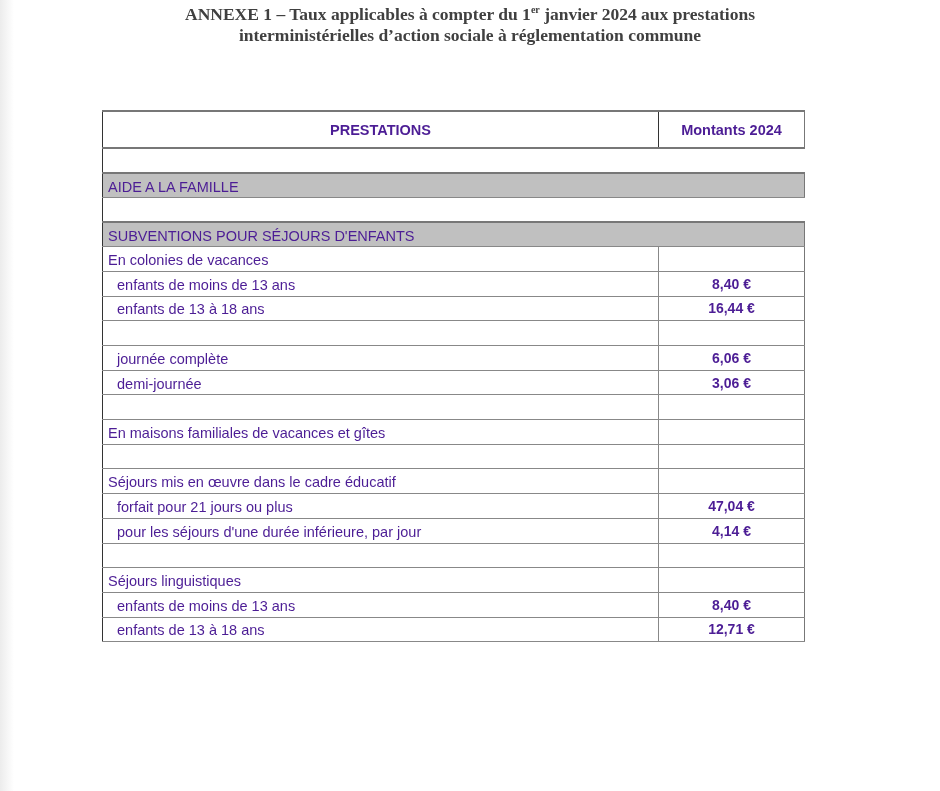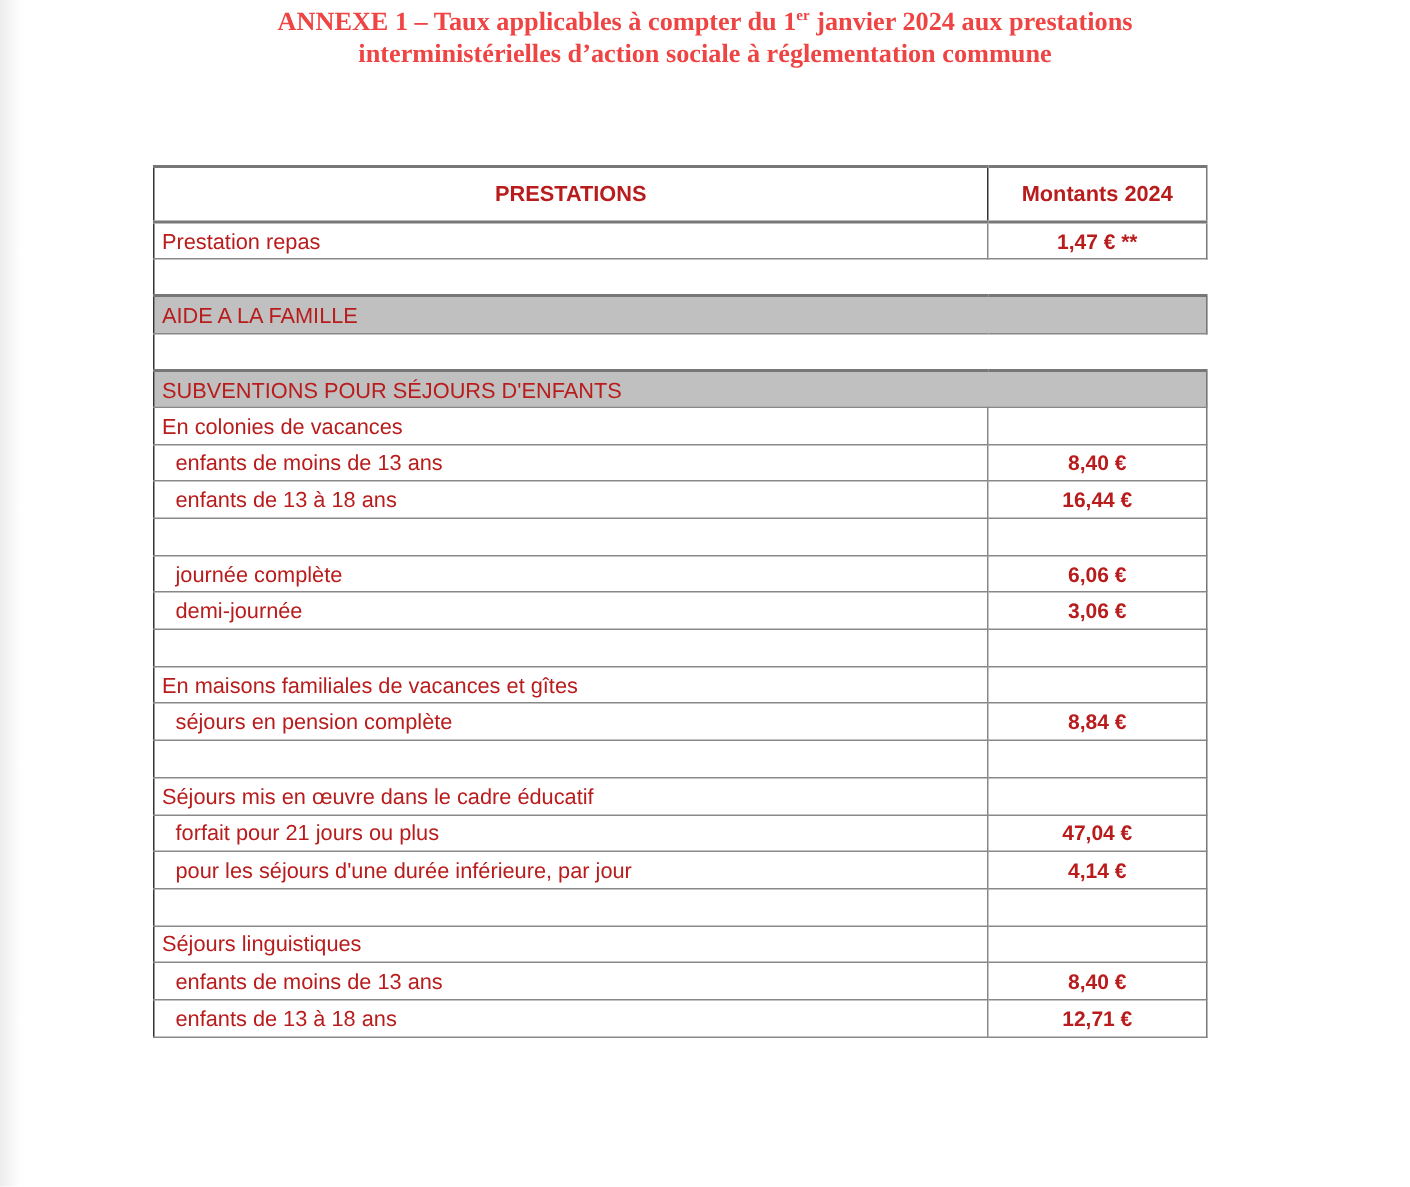--- a/index.html
+++ b/index.html
@@ -2,26 +2,26 @@
 <html><head>
 <meta charset="utf-8">
 <style>
   html, body { margin: 0; padding: 0; background: #ffffff; }
   body { width: 940px; height: 791px; overflow: hidden; position: relative; }
   .left-shade { position: absolute; left: 0; top: 0; width: 14px; height: 791px;
     background: linear-gradient(to right, #ececec, #ffffff); }
   .title {
     position: absolute; top: 4px; left: 0; width: 940px; text-align: center;
     font-family: "Liberation Serif", "DejaVu Serif", serif; font-weight: bold;
-    font-size: 17.5px; line-height: 21px; color: #ef4444;
+    font-size: 17.5px; line-height: 21px; color: #404040;
   }
   .title sup { font-size: 10px; line-height: 0; }
   .sheet { position: absolute; left: 102px; top: 110px; width: 702px; }
   table { border-collapse: collapse; width: 702px; table-layout: fixed;
-    font-family: "Liberation Sans", "DejaVu Sans", sans-serif; font-size: 14.5px; color: #b91c1c; }
+    font-family: "Liberation Sans", "DejaVu Sans", sans-serif; font-size: 14.5px; color: #4c1d95; }
   col.c1 { width: 556px; }
   col.c2 { width: 146px; }
   td, th { height: 24.7px; padding: 0; box-sizing: border-box; }
   .hdr th { height: 37px; font-weight: bold; text-align: center;
     border-top: 2px solid #777; border-bottom: 2px solid #777; border-left: 1px solid #333; }
   .hdr th.amt { border-left: 1px solid #333; border-right: 1px solid #777; margin-top: 32px; }
   .sec td { background: #c0c0c0; border-left: 1px solid #333; border-right: 1px solid #777;
     border-top: 2px solid #777; border-bottom: 1px solid #888; padding-left: 5px; padding-top: 3px; }
   .row td { border: 1px solid #888; border-left: 1px solid #333; }
   .row td.lbl { padding-left: 5px; padding-top: 2px; }
@@ -47,24 +47,20 @@
   <colgroup>
         <col class="c1">
         <col class="c2">
       </colgroup>
   <tbody>
         <tr class="hdr">
     <th>PRESTATIONS</th>
     <th class="amt">Montants 2024</th>
   </tr>
 
-  <tr class="row">
-    <td class="lbl">Prestation repas</td>
-    <td class="amt">1,47 € **</td>
-  </tr>
   <tr class="gap">
           <td></td>
           <td class="amt"></td>
         </tr>
 
   <tr class="sec">
     <td colspan="2">AIDE A LA FAMILLE</td>
   </tr>
   <tr class="gap">
           <td></td>
@@ -102,24 +98,20 @@
   </tr>
   <tr class="blank">
           <td></td>
           <td class="amt"></td>
         </tr>
 
   <tr class="row">
     <td class="lbl">En maisons familiales de vacances et gîtes</td>
     <td class="amt"></td>
   </tr>
-  <tr class="row">
-    <td class="lbl sub">séjours en pension complète</td>
-    <td class="amt">8,84 €</td>
-  </tr>
   <tr class="blank">
           <td></td>
           <td class="amt"></td>
         </tr>
 
   <tr class="row">
     <td class="lbl">Séjours mis en œuvre dans le cadre éducatif</td>
     <td class="amt"></td>
   </tr>
   <tr class="row">

